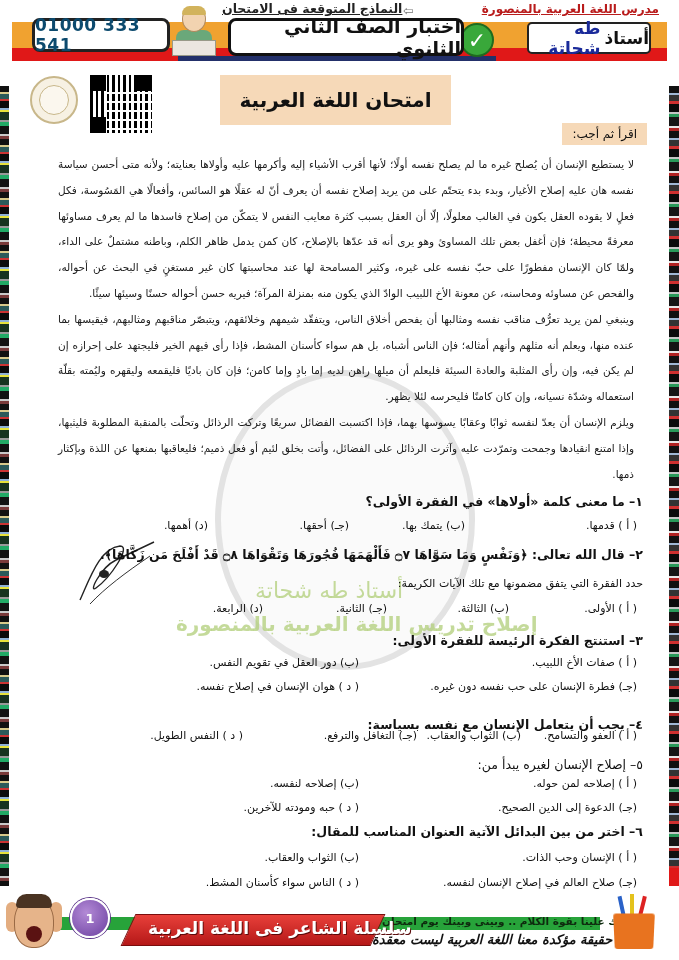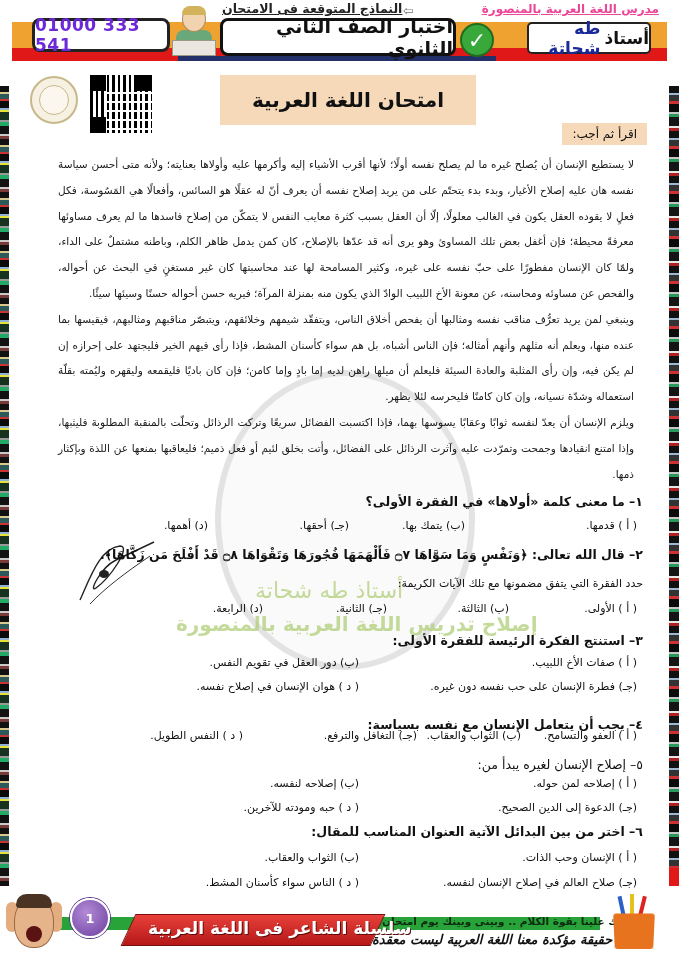--- a/index.html
+++ b/index.html
@@ -4,28 +4,28 @@
 <style>
   * { box-sizing: border-box; margin: 0; padding: 0; }
   html, body { width: 679px; height: 960px; overflow: hidden; background: #ffffff; }
   body { font-family: "DejaVu Sans", sans-serif; position: relative; color: #111; }
 
   
   .header { position: absolute; left: 0; top: 0; width: 679px; height: 66px; background: #fff; }
   .hdr-orange { position: absolute; left: 12px; top: 22px; width: 655px; height: 26px; background: #f0a230; }
   .hdr-red { position: absolute; left: 12px; top: 48px; width: 655px; height: 13px; background: #e01818; }
   .hdr-navy { position: absolute; left: 178px; top: 56px; width: 318px; height: 5px; background: #23306a; }
-  .hdr-top-right { position: absolute; right: 20px; top: 2px; font-size: 12px; font-weight: bold; color: #ec4899; direction: rtl; text-decoration: underline; margin-left: 44px; }
+  .hdr-top-right { position: absolute; right: 20px; top: 2px; font-size: 12px; font-weight: bold; color: #b91c1c; direction: rtl; text-decoration: underline; margin-left: 44px; }
   .hdr-top-center { position: absolute; left: 222px; top: 1px; font-size: 12.5px; font-weight: bold; color: #222; direction: rtl; text-decoration: underline; }
   .hdr-arrow { position: absolute; left: 403px; top: 3px; font-size: 13px; color: #777; }
   .hdr-teacher-box { position: absolute; right: 28px; top: 22px; width: 124px; height: 32px; background: #fff; border: 2px solid #222; border-radius: 5px; display: flex; align-items: center; justify-content: center; direction: rtl; font-size: 17px; font-weight: bold; color: #111; }
   .hdr-teacher-box .name { color: #1a2a9a; margin-right: 4px; }
   .hdr-check { position: absolute; left: 460px; top: 23px; width: 34px; height: 34px; border-radius: 50%; background: #39a83a; border: 2px solid #1f6b1f; color: #fff; font-size: 22px; font-weight: bold; display: flex; align-items: center; justify-content: center; }
-  .hdr-title-box { position: absolute; left: 220px; top: 18px; width: 236px; height: 38px; background: #fff; border: 3px solid #111; border-radius: 8px; display: flex; align-items: center; justify-content: center; direction: rtl; font-size: 19px; font-weight: bold; color: #111; }
-  .hdr-phone { position: absolute; left: 32px; top: 18px; width: 138px; height: 34px; background: #fff; border: 3px solid #222; border-radius: 8px; display: flex; align-items: center; justify-content: center; font-size: 17px; font-weight: bold; color: #6d28d9; font-family: "DejaVu Sans", sans-serif; letter-spacing: 0.5px; }
+  .hdr-title-box { position: absolute; left: 228px; top: 18px; width: 236px; height: 38px; background: #fff; border: 3px solid #111; border-radius: 8px; display: flex; align-items: center; justify-content: center; direction: rtl; font-size: 19px; font-weight: bold; color: #111; }
+  .hdr-phone { position: absolute; left: 32px; top: 18px; width: 138px; height: 34px; background: #fff; border: 3px solid #222; border-radius: 8px; display: flex; align-items: center; justify-content: center; font-size: 17px; font-weight: bold; color: #0c4a6e; font-family: "DejaVu Sans", sans-serif; letter-spacing: 0.5px; }
   .hdr-character { position: absolute; left: 170px; top: 6px; width: 48px; height: 50px; }
   .hdr-character .head { position: absolute; left: 12px; top: 0; width: 24px; height: 26px; border-radius: 50%; background: #f2d3b0; border: 1px solid #b08a5e; }
   .hdr-character .hair { position: absolute; left: 12px; top: 0; width: 24px; height: 9px; border-radius: 12px 12px 2px 2px; background: #d2b35c; }
   .hdr-character .body { position: absolute; left: 6px; top: 24px; width: 36px; height: 20px; background: #6aa87a; border-radius: 8px 8px 2px 2px; }
   .hdr-character .paper { position: absolute; left: 2px; top: 34px; width: 44px; height: 16px; background: #ece6e0; border: 1px solid #998; }
 
   
   .stripe { position: absolute; top: 86px; width: 9px; height: 800px; }
   .stripe-left { left: 0; background: repeating-linear-gradient(180deg, #111 0 6px, #d8c98a 6px 8px, #2c5a5a 8px 13px, #c33 13px 15px, #0b0b0b 15px 22px, #8fb2d6 22px 24px, #e6e23a 24px 26px, #17331f 26px 34px, #999 34px 36px, #22aa66 36px 40px, #121212 40px 48px, #c9c9c9 48px 50px, #7a3a3a 50px 53px); }
   .stripe-right { right: 0; left: auto; width: 10px; background: repeating-linear-gradient(180deg, #111 0 7px, #9fb8d6 7px 9px, #333 9px 15px, #d03030 15px 18px, #0b0b0b 18px 26px, #c5c5c5 26px 28px, #2a9a5a 28px 31px, #151515 31px 40px, #e6e6e6 40px 42px, #b02222 42px 45px); }
@@ -34,21 +34,21 @@
   
   .logo-circle { position: absolute; left: 30px; top: 76px; width: 48px; height: 48px; border-radius: 50%; border: 2px solid #c8b78a; background: #f7f1e3; display: flex; align-items: center; justify-content: center; }
   .logo-circle .inner { width: 30px; height: 30px; border-radius: 50%; border: 1px solid #c8b78a; background: #fbf7ee; }
   .qr { position: absolute; left: 90px; top: 75px; width: 62px; height: 58px; background:
       linear-gradient(#000,#000) 0 0/16px 16px no-repeat,
       linear-gradient(#000,#000) 46px 0/16px 16px no-repeat,
       linear-gradient(#000,#000) 0 42px/16px 16px no-repeat,
       repeating-linear-gradient(90deg, #000 0 3px, #fff 3px 6px, #000 6px 8px, #fff 8px 11px),
       #fff; }
   .qr::after { content: ""; position: absolute; left: 16px; top: 16px; width: 46px; height: 42px; background: repeating-linear-gradient(0deg, transparent 0 3px, #fff 3px 5px, transparent 5px 9px); }
-  .title-box { position: absolute; left: 220px; top: 75px; width: 256px; height: 50px; background: #f6d9b8; display: flex; align-items: center; justify-content: center; direction: rtl; font-size: 20px; font-weight: bold; color: #111; }
+  .title-box { position: absolute; left: 220px; top: 75px; width: 231px; height: 50px; background: #f6d9b8; display: flex; align-items: center; justify-content: center; direction: rtl; font-size: 20px; font-weight: bold; color: #111; }
   .instruction { position: absolute; right: 92px; top: 123px; background: #f6d9b8; padding: 4px 10px; direction: rtl; font-size: 12px; font-weight: normal; color: #111; }
   .instruction { right: 32px; }
 
   
   .wm-circle { position: absolute; left: 215px; top: 370px; width: 260px; height: 300px; border-radius: 50%; border: 6px solid #e3e3e3; background: rgba(238,238,238,0.28); }
   .wm-text1 { position: absolute; left: 255px; top: 578px; font-size: 22px; font-weight: normal; color: rgba(176,206,120,0.75); direction: rtl; }
   .wm-text2 { position: absolute; left: 176px; top: 612px; font-size: 20px; font-weight: bold; color: rgba(176,206,120,0.75); direction: rtl; }
 
   
   .passage { position: absolute; left: 58px; top: 152px; width: 576px; direction: rtl; text-align: justify; font-family: "DejaVu Sans", sans-serif; font-size: 10.5px; line-height: 25.8px; color: #1a1a1a; }

